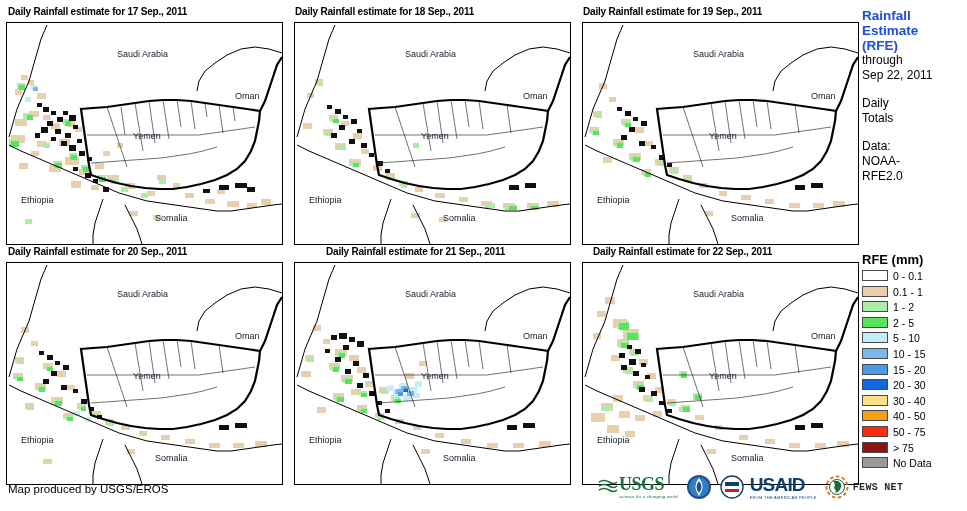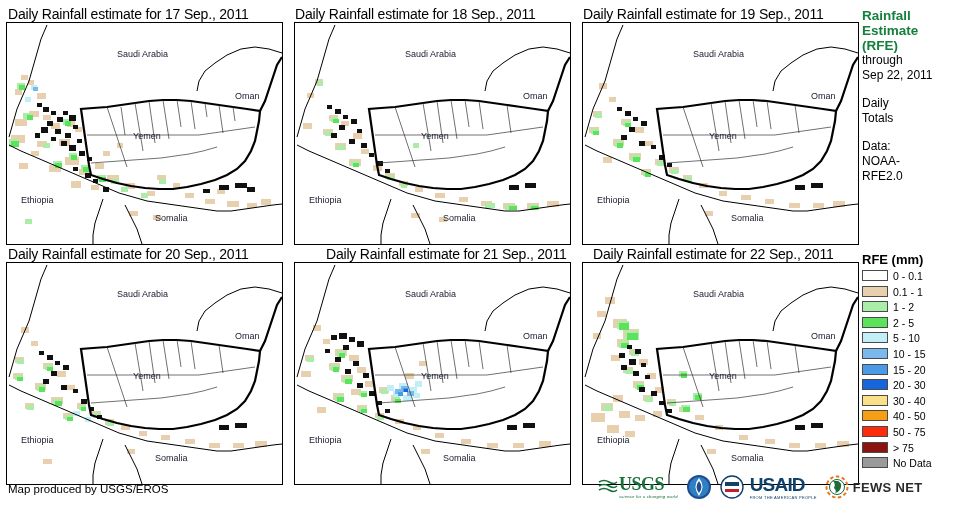--- a/index.html
+++ b/index.html
@@ -4,22 +4,22 @@
 <style>
   html,body{margin:0;padding:0;}
   body{
     width:967px;height:511px;
     background:#ffffff;
     font-family:"Liberation Sans", sans-serif;
     overflow:hidden;
     position:relative;
   }
   .panel-title{
-    font-size:14px;
-    font-weight:normal;
+    font-size:10px;
+    font-weight:bold;
     color:#000;
     letter-spacing:-0.2px;
     white-space:nowrap;
     line-height:1;
   }
   .map-frame{
     position:absolute;
     border:1px solid #000;
     background:#ffffff;
     overflow:hidden;
@@ -33,21 +33,21 @@
   }
   
   #side-header{
     position:absolute;
     left:862px; top:8px; width:105px;
   }
   #side-header .hd{
     font-size:13.5px;
     font-weight:bold;
     line-height:15px;
-    color:#15803d;
+    color:#1d4ed8;
   }
   #side-header .sub{
     font-size:12px;
     line-height:15px;
     color:#000;
   }
   #side-header .gap{height:13px;}
   
   #legend{
     position:absolute;
@@ -104,22 +104,22 @@
   .usaid-text{
     font-family:"Liberation Sans", sans-serif;
     font-size:19px;font-weight:bold;
     color:#10416b;letter-spacing:-0.8px;line-height:1;
   }
   .usaid-tag{
     font-size:4px;color:#10416b;
     letter-spacing:0.3px;margin-top:1px;
   }
   .fews-text{
-    font-size:13px;font-weight:bold;
-    color:#2b2b2b;letter-spacing:0.3px;
+    font-size:10px;font-weight:bold;
+    color:#2b2b2b;letter-spacing:0.3px;font-family:Liberation Mono, monospace;
   }
 </style>
 </head>
 <body>
 
 <div class="panel-title" style="position:absolute;left:8px;top:7px;">Daily Rainfall estimate for 17 Sep., 2011</div>
 <div class="panel-title" style="position:absolute;left:295px;top:7px;">Daily Rainfall estimate for 18 Sep., 2011</div>
 <div class="panel-title" style="position:absolute;left:583px;top:7px;">Daily Rainfall estimate for 19 Sep., 2011</div>
 <div class="panel-title" style="position:absolute;left:8px;top:247px;">Daily Rainfall estimate for 20 Sep., 2011</div>
 <div class="panel-title" style="position:absolute;left:295px;top:247px;padding-left:31px;">Daily Rainfall estimate for 21 Sep., 2011</div>

